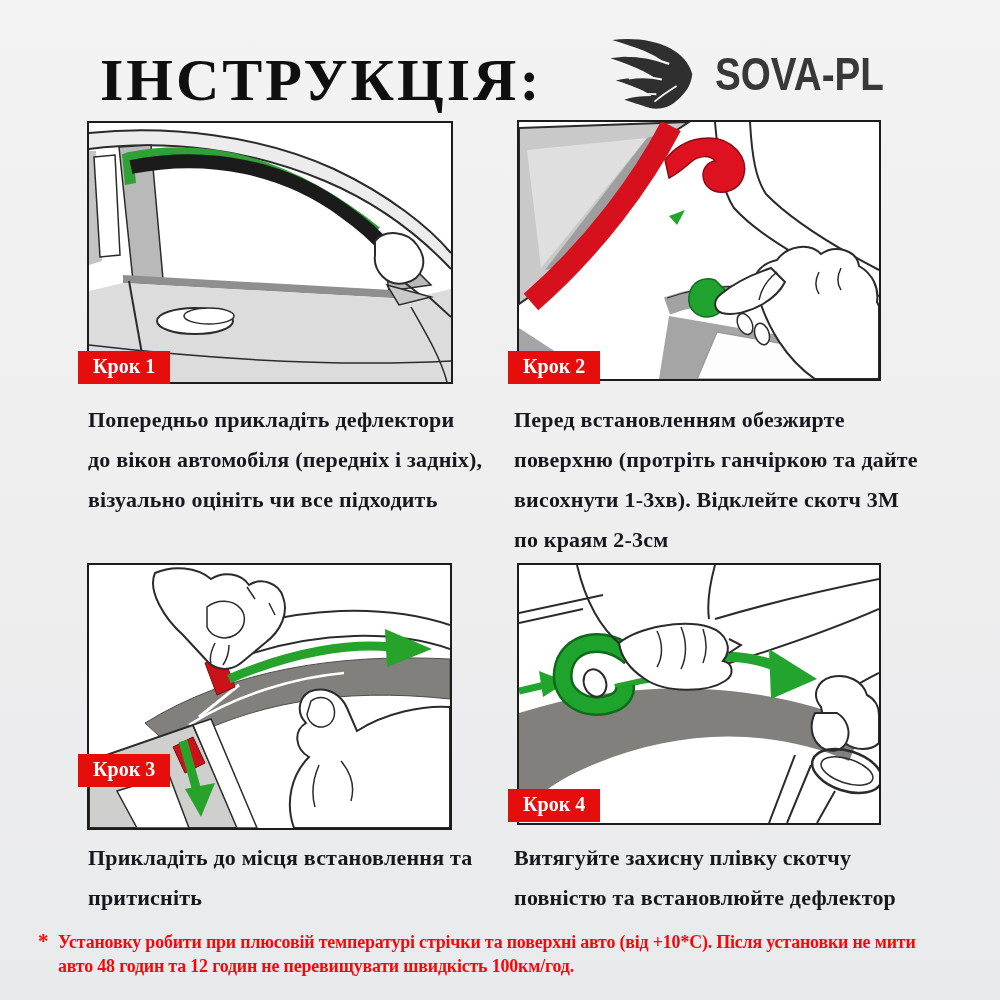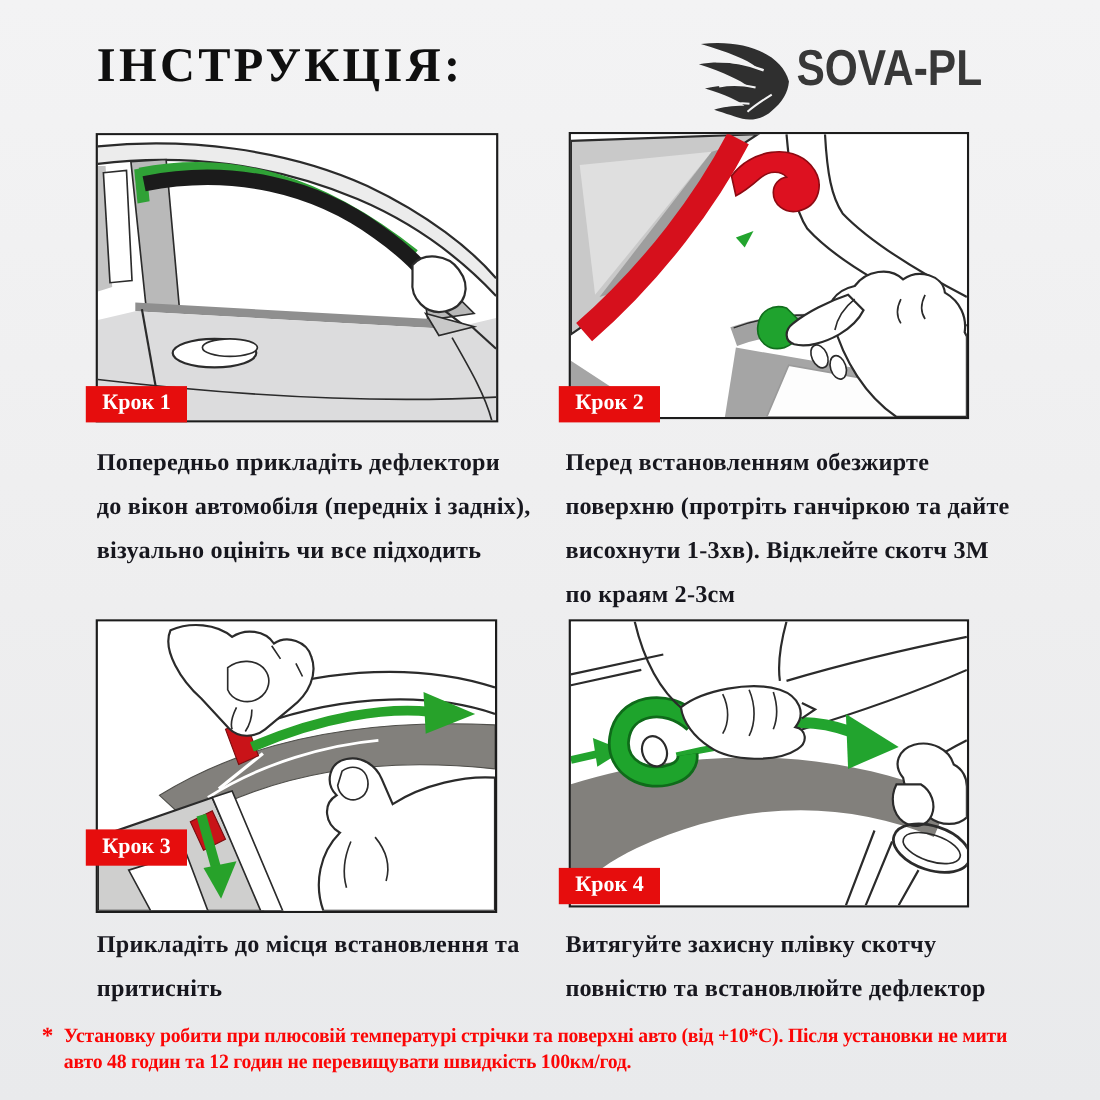--- a/index.html
+++ b/index.html
@@ -1,21 +1,21 @@
 <!DOCTYPE html>
 <html><head>
 <meta charset="utf-8">
 <style>
   html,body{margin:0;padding:0;background:#dfe0e2;}
   .page{position:relative;width:1000px;height:1000px;overflow:hidden;
         background:linear-gradient(180deg,#f3f3f4 0%,#eeeeef 55%,#e9eaec 100%);
         font-family:"Liberation Serif",serif;}
-  .title{position:absolute;left:84px;top:30px;margin:4px;font-size:44px;font-weight:bold;
+  .title{position:absolute;left:84px;top:30px;margin:16px;font-size:60px;font-weight:bold;
          color:#0f0f0f;letter-spacing:3px;}
-  .logo{position:absolute;left:628px;top:34px;display:flex;align-items:flex-start;gap:4px;}
+  .logo{position:absolute;left:603px;top:34px;display:flex;align-items:center;gap:20px;}
   .logo svg{display:block;}
   .logo-text{font-family:"Liberation Sans",sans-serif;font-weight:bold;font-size:46px;
              color:#383838;transform:scaleX(0.84);transform-origin:left center;white-space:nowrap;}
   .panel{position:absolute;background:#fff;border:2px solid #1c1c1c;box-sizing:border-box;}
   .panel svg{display:block;width:100%;height:100%;}
   .badge{position:absolute;background:#e60d0d;color:#ffffff;font-weight:bold;font-size:20px;
          line-height:1.25;padding:3px 15px 5px;white-space:nowrap;}
   .caption{position:absolute;font-weight:bold;font-size:22px;line-height:40px;color:#17171e;
            white-space:pre-line;letter-spacing:0.2px;}
   .note-marker{position:absolute;left:38px;top:929px;color:#fb0606;font-weight:bold;font-size:21px;}

